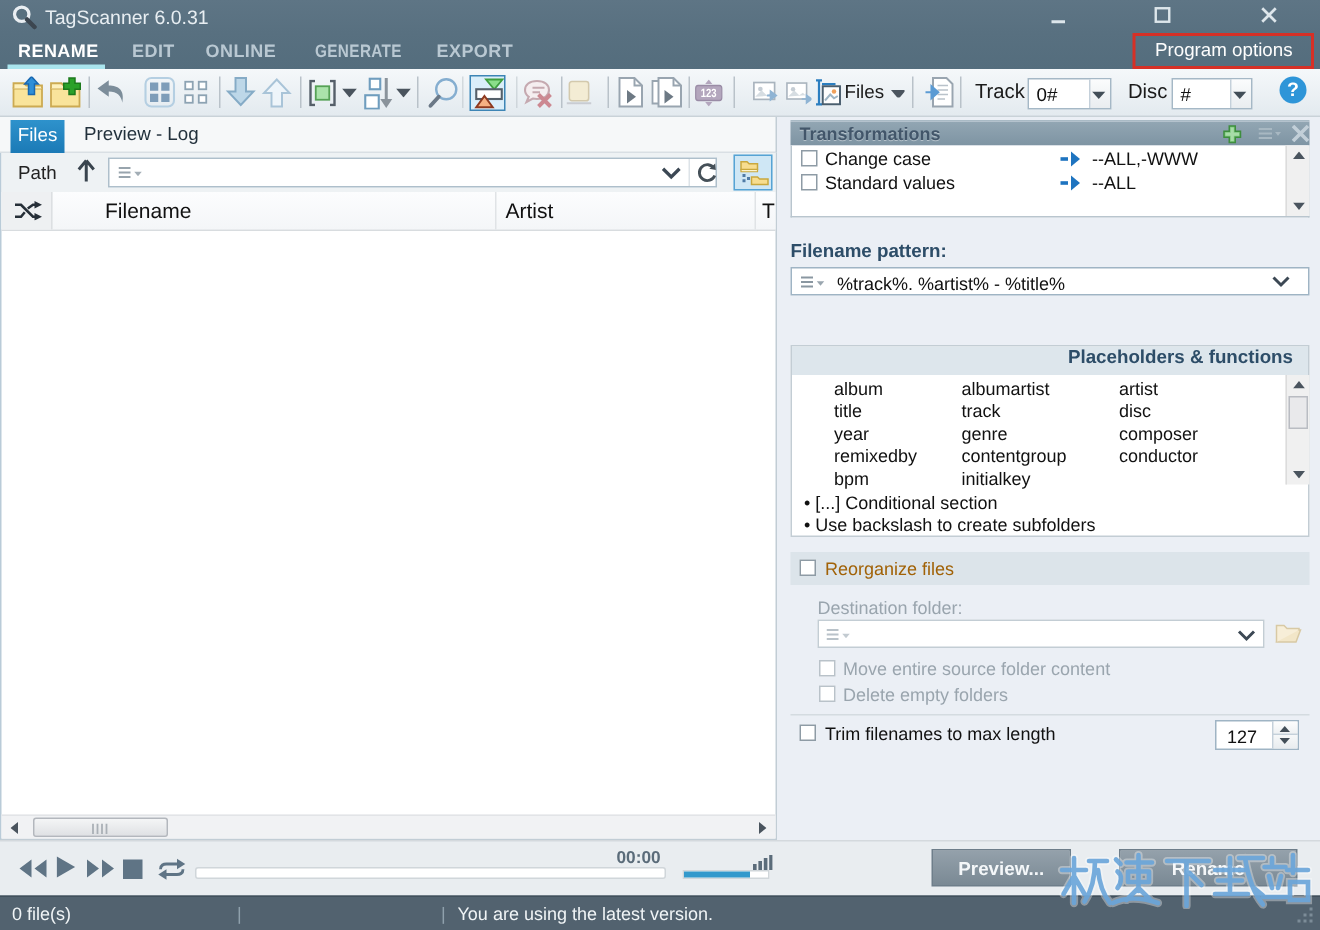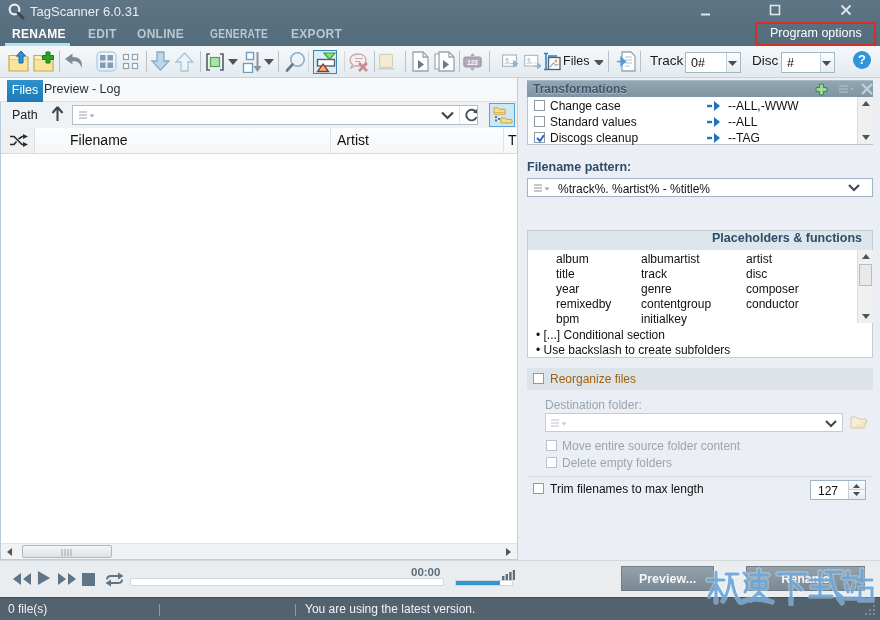--- a/index.html
+++ b/index.html
@@ -11,21 +11,21 @@
 #menubar{left:0;top:22px;width:880px;height:24px;background:linear-gradient(#587080,#546d7d);}
 #titlebar .ttxt{left:30px;top:4px;color:#e8eef2;font-size:13px;}
 .menuitem{top:27px;font-weight:bold;font-size:12px;color:#b9c8d2;letter-spacing:.3px;}
 #toolbar{left:0;top:46px;width:880px;height:32px;background:linear-gradient(#f5f8fa,#e3eaef);border-bottom:1px solid #c9d2d8;}
 .tsep{position:absolute;top:5px;width:1px;height:21px;background:#b9c2c9;}
 .ticon{position:absolute;top:5px;}
 
 #lpanel{left:0;top:78px;width:518px;height:482px;background:#fff;border:1px solid #c2cdd5;border-left:1px solid #b9cbd8;}
 #tabbar{left:0;top:78px;width:518px;height:24px;background:#f6f8f9;border-bottom:1px solid #d9dfe4;border-right:1px solid #c2cdd5;}
 #tabfiles{left:7px;top:80px;width:36px;height:22px;background:linear-gradient(#2e92cc,#1b7ab6);color:#fff;font-size:12.5px;text-align:center;line-height:21px;}
-#tabprev{left:44px;top:82px;color:#22313c;font-size:12.5px;text-align:center;}
+#tabprev{left:56px;top:82px;color:#22313c;font-size:12.5px;text-align:center;}
 #pathrow{left:1px;top:102px;width:516px;height:26px;background:#eef2f4;}
 #pathlbl{left:12px;top:108px;font-size:12.5px;color:#222;}
 #pathcombo{left:72px;top:105px;width:406px;height:20px;background:#fff;border:1px solid #aebfcb;}
 #folderbtn{left:489px;top:103px;width:26px;height:24px;border:1px solid #56a3d4;background:#cfe7f5;}
 #hdrrow{left:1px;top:128px;width:516px;height:26px;background:linear-gradient(#fcfdfe,#f4f6f8);border-bottom:1px solid #d8dcdf;}
 #hdrshuf{left:1px;top:128px;width:34px;height:25px;background:#eef0f2;border-right:1px solid #dcdfe2;}
 .hdrlbl{top:132px;font-size:14px;color:#111;}
 .hdrsep{position:absolute;top:128px;width:1px;height:25px;background:#e0e3e6;}
 #hscroll{left:1px;top:543px;width:516px;height:16px;background:#f1f2f4;border-top:1px solid #e2e4e7;}
 #hthumb{left:22px;top:545px;width:90px;height:13px;background:linear-gradient(#f4f5f6,#dfe1e4);border:1px solid #b3b7bd;border-radius:2px;}
@@ -325,32 +325,20 @@
     </div>
   <div class="tfrow" style="top:17px;">
       <span class="cb" style="left:6px;top:2px;"></span>
       <span style="position:absolute;left:22px;top:1px;">Standard values</span>
       <svg style="position:absolute;left:178px;top:2px;" width="16" height="12" viewBox="0 0 16 12">
         <path d="M1 6h5" stroke="#1e74c0" stroke-width="2.4" fill="none"></path>
         <path d="M8 1l6 5-6 5z" fill="#1e74c0"></path>
       </svg>
       <span style="position:absolute;left:200px;top:1px;">--ALL</span>
     </div>
-  <div class="tfrow" style="top:33px;">
-      <span class="cb" style="left:6px;top:2px;"></span>
-      <svg style="position:absolute;left:7px;top:3px;" width="11" height="11" viewBox="0 0 11 11">
-        <path d="M2 5l3 3 4-6" stroke="#2a66c8" stroke-width="2" fill="none"></path>
-      </svg>
-      <span style="position:absolute;left:22px;top:1px;">Discogs cleanup</span>
-      <svg style="position:absolute;left:178px;top:2px;" width="16" height="12" viewBox="0 0 16 12">
-        <path d="M1 6h5" stroke="#1e74c0" stroke-width="2.4" fill="none"></path>
-        <path d="M8 1l6 5-6 5z" fill="#1e74c0"></path>
-      </svg>
-      <span style="position:absolute;left:200px;top:1px;">--TAG</span>
-    </div>
   <div class="vscr" style="left:329px;top:0;width:16px;height:47px;">
       <svg style="position:absolute;left:4px;top:4px;" width="8" height="5">
         <path d="M0 5l4-5 4 5z" fill="#4a545e"></path>
       </svg>
       <svg style="position:absolute;left:4px;top:38px;" width="8" height="5">
         <path d="M0 0l4 5 4-5z" fill="#4a545e"></path>
       </svg>
     </div>
 </div>
 <div class="abs rp" id="fplbl">Filename pattern:</div>

